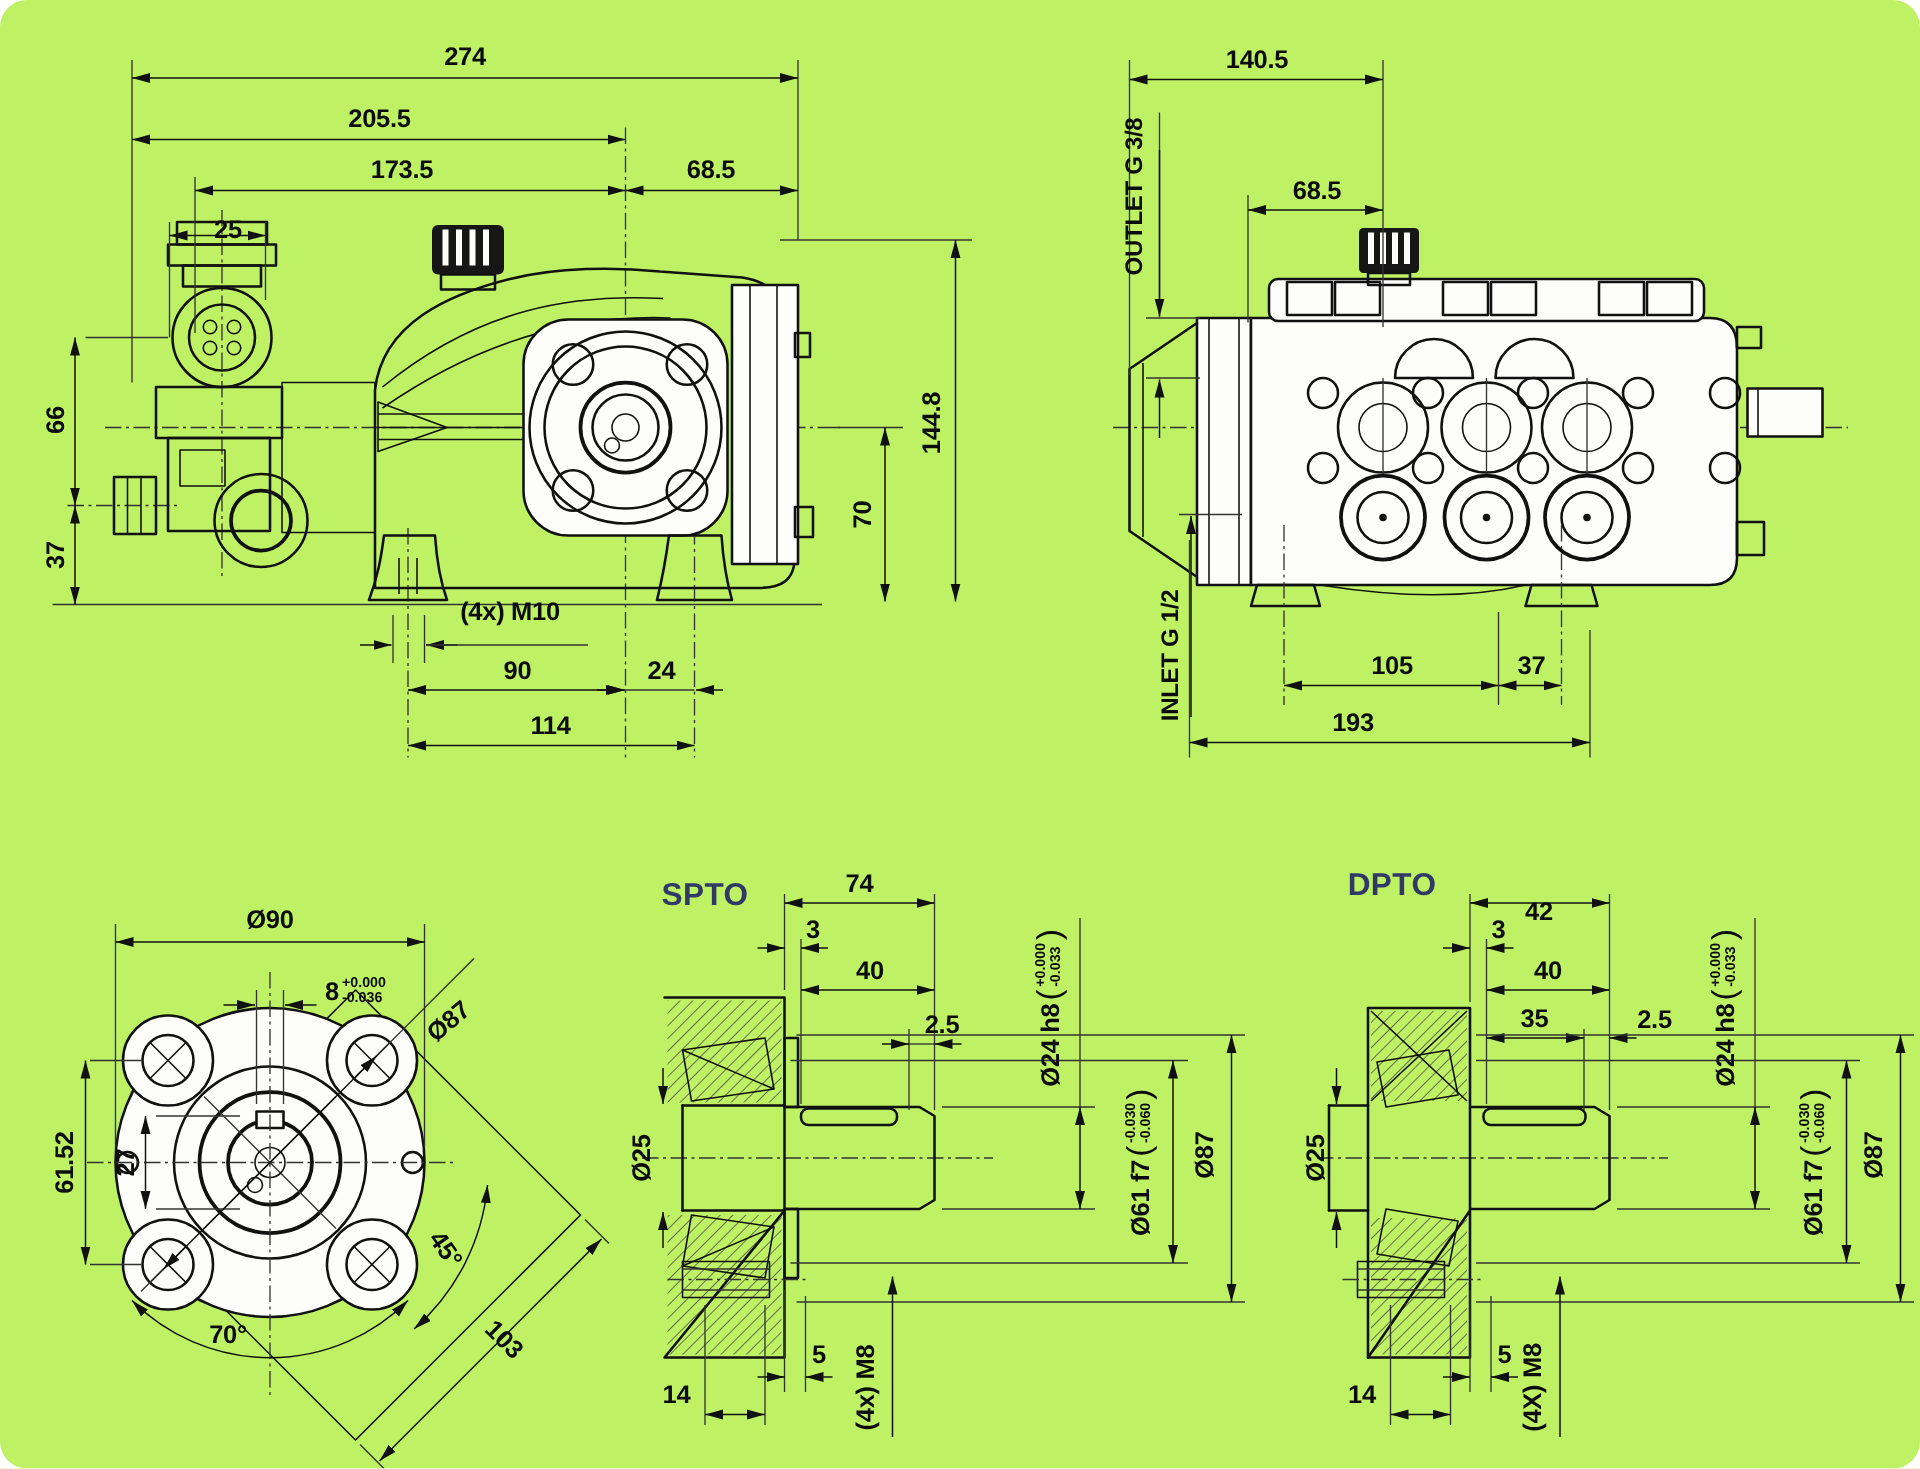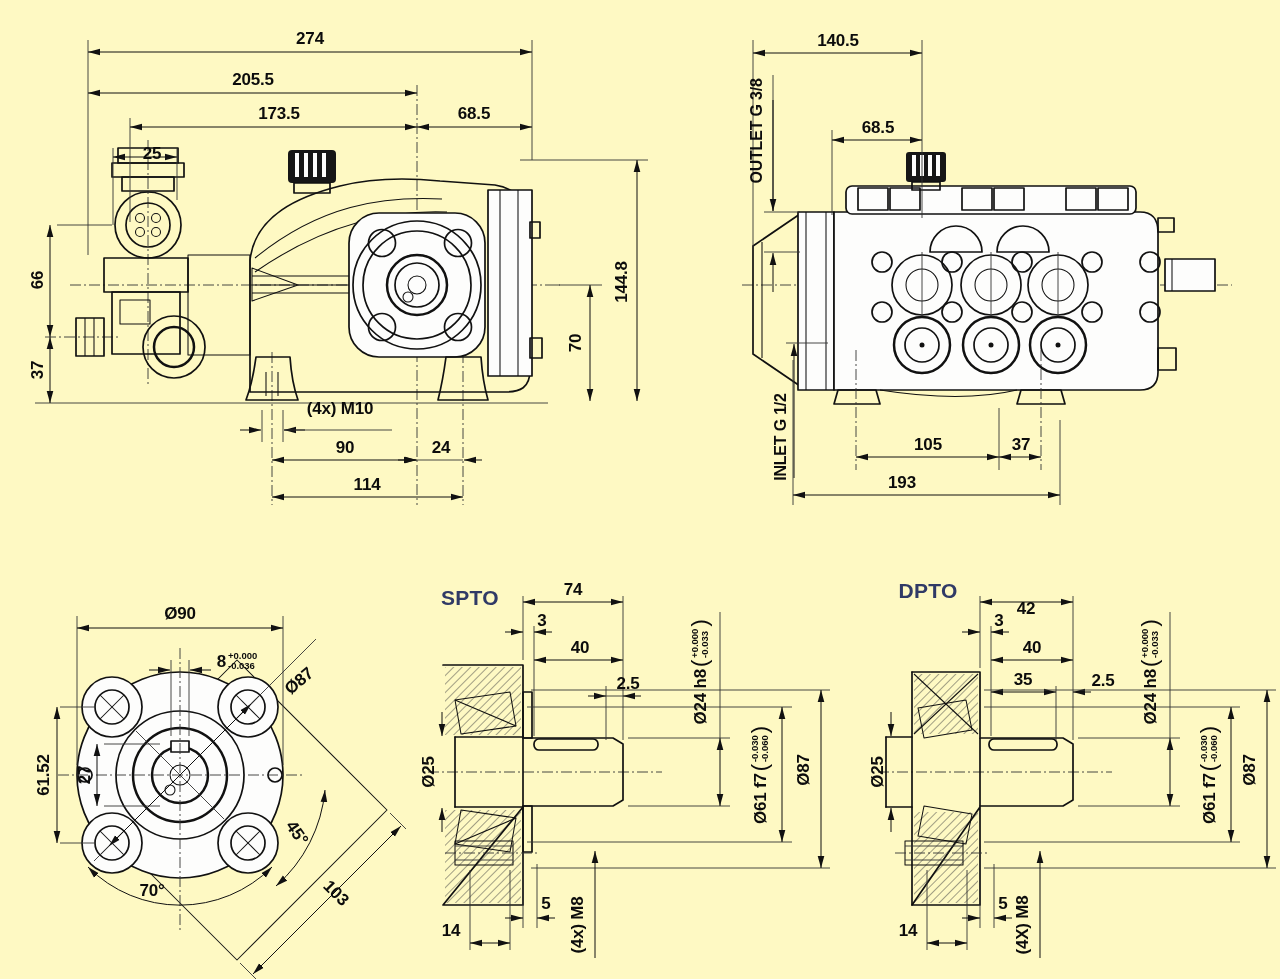--- a/index.html
+++ b/index.html
@@ -1,17 +1,17 @@
 <!DOCTYPE html>
 <html><head>
 <meta charset="utf-8">
 <style>
   html,body{margin:0;padding:0;background:#fff;}
-  #sheet{position:relative;width:1280px;height:979px;background:#fef9c3;overflow:hidden;
-         font-family:"Liberation Sans",sans-serif;}
+  #sheet{position:relative;width:1280px;height:979px;background:#bef264;overflow:hidden;
+         font-family:"Liberation Sans",sans-serif;border-radius:18px;}
   svg{position:absolute;left:0;top:0;}
   .lbl{position:absolute;transform:translate(-50%,-50%);
        font:700 17px/1 "Liberation Sans",sans-serif;color:#0c0c0c;
        white-space:nowrap;letter-spacing:-0.2px;display:flex;align-items:center;gap:2px;}
   .rot {transform:translate(-50%,-50%) rotate(-90deg);}
   .rN40{transform:translate(-50%,-50%) rotate(-40deg);}
   .rP45{transform:translate(-50%,-50%) rotate(45deg);}
   .rP55{transform:translate(-50%,-50%) rotate(55deg);}
   .viewtitle{font:600 21px/1 "Liberation Sans",sans-serif;color:#303a66;letter-spacing:0.3px;}
   .small{font-size:16px;}
@@ -429,21 +429,21 @@
   <line class="e" x1="980" y1="860" x2="980" y2="928"></line>
   <line class="e" x1="994" y1="864" x2="994" y2="928"></line>
   <line class="d" x1="962" y1="918" x2="980" y2="918" marker-end="url(#arr)"></line>
   <line class="d" x1="1012" y1="918" x2="994" y2="918" marker-end="url(#arr)"></line>
   <line class="d" x1="1040" y1="958" x2="1040" y2="851" marker-end="url(#arr)"></line>
 </g>
 </svg>
 
 <div class="lbl" style="left:310px;top:38px">274</div>
 <div class="lbl" style="left:253px;top:79px">205.5</div>
-<div class="lbl" style="left:279px;top:113px">173.5</div>
+<div class="lbl" style="left:268px;top:113px">173.5</div>
 <div class="lbl" style="left:474px;top:113px">68.5</div>
 <div class="lbl" style="left:152px;top:153px">25</div>
 <div class="lbl rot" style="left:37px;top:280px">66</div>
 <div class="lbl rot" style="left:37px;top:370px">37</div>
 <div class="lbl rot" style="left:621px;top:282px">144.8</div>
 <div class="lbl rot" style="left:575px;top:343px">70</div>
 <div class="lbl" style="left:340px;top:408px">(4x) M10</div>
 <div class="lbl" style="left:345px;top:447px">90</div>
 <div class="lbl" style="left:441px;top:447px">24</div>
 <div class="lbl" style="left:367px;top:484px">114</div>

